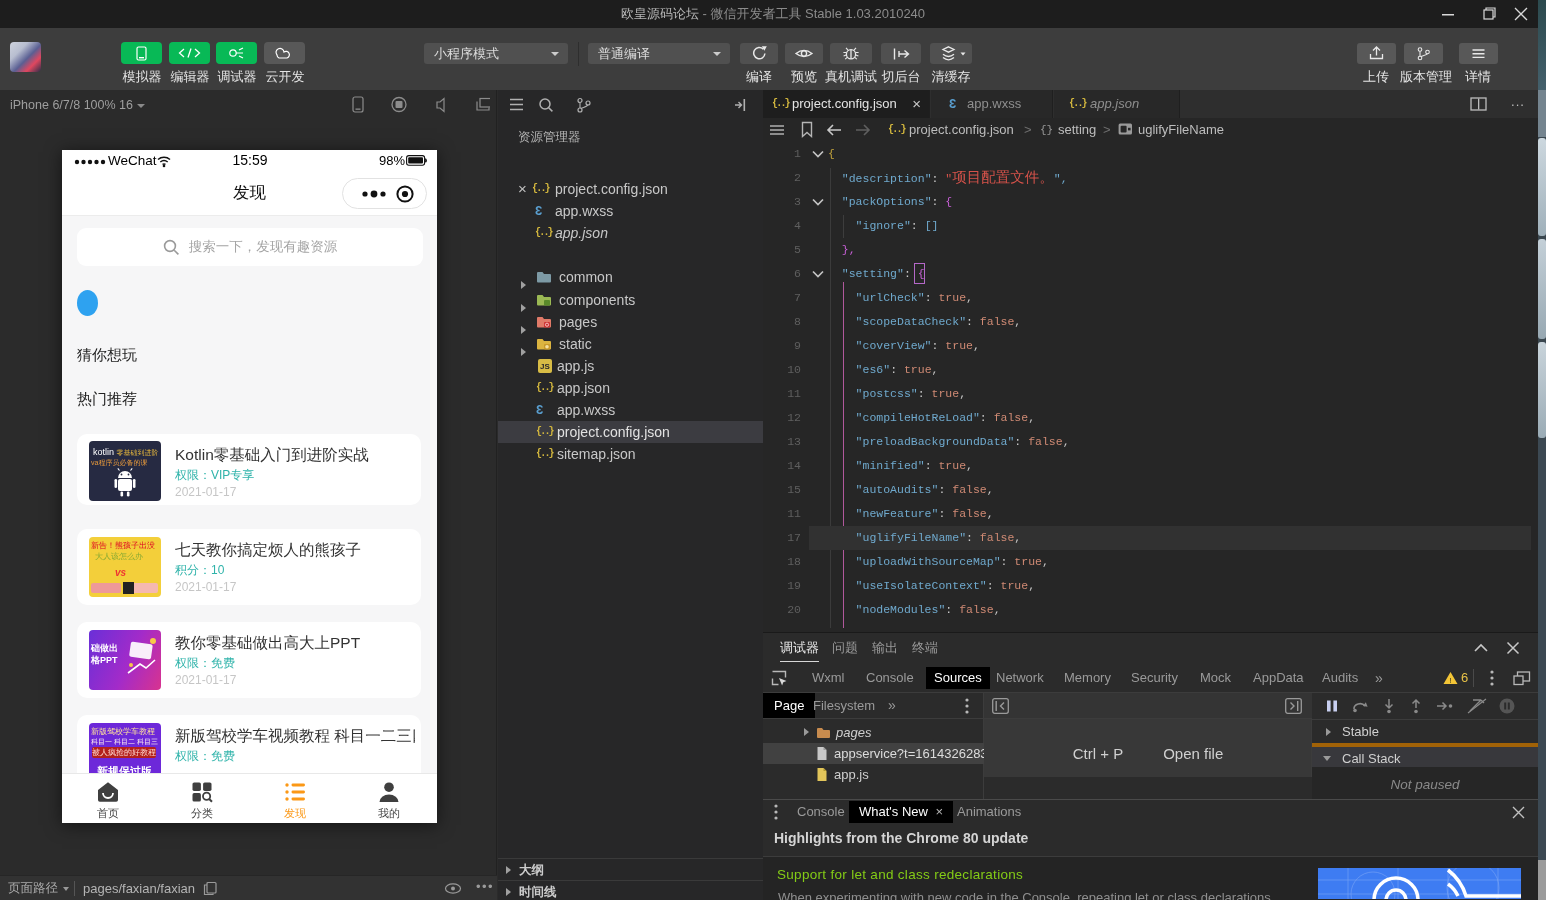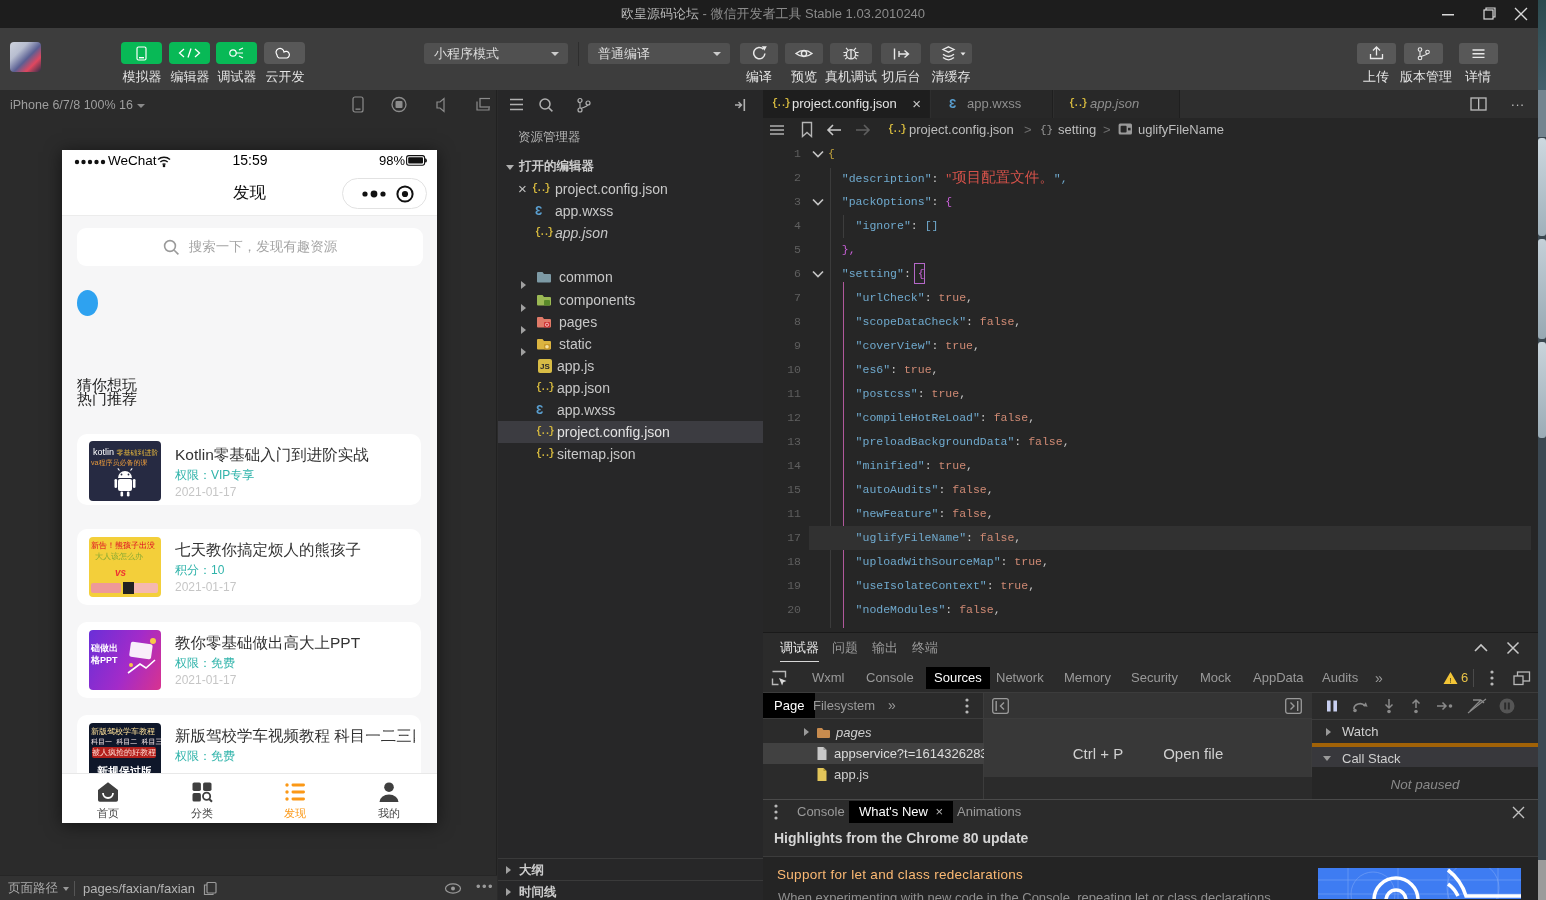--- a/index.html
+++ b/index.html
@@ -251,21 +251,21 @@
 
     <div class="abs" style="left:0; top:65px; width:375px; height:558px; background:#f6f6f7; border-top:1px solid #ececec; overflow:hidden;">
       <div class="abs" style="left:15px; top:12px; width:346px; height:38px; background:#fff; border-radius:9px; display:flex; align-items:center; justify-content:center; color:#a4a4a4; font-size:13.5px;">
         <svg width="17" height="17" style="margin-right:9px;">
             <circle cx="7" cy="7" r="5.4" fill="none" stroke="#9a9a9a" stroke-width="1.6"></circle>
             <path d="M11.2 11.2 L15.4 15.4" stroke="#9a9a9a" stroke-width="1.6"></path>
           </svg>
         搜索一下，发现有趣资源
       </div>
       <div class="abs" style="left:15px; top:74px; width:21px; height:26px; border-radius:50%; background:#2ea2f0;"></div>
-      <div class="abs" style="left:15px; top:130px; font-size:15px; color:#222;margin-top:30px;">猜你想玩</div>
+      <div class="abs" style="left:15px; top:130px; font-size:15px; color:#222;">猜你想玩</div>
       <div class="abs" style="left:15px; top:174px; font-size:15px; color:#222;">热门推荐</div>
 
       <div class="card" style="top:218px; height:71px;">
         <div class="thumb" style="top:7px; background:#262a42;">
           <div style="position:absolute; left:4px; top:6px; font-size:9px; color:#fff; white-space:nowrap;">kotlin <span style="color:#e8b93c; font-size:7px;">零基础到进阶</span></div>
           <div style="position:absolute; left:2px; top:17px; font-size:7px; color:#e89a3c; white-space:nowrap;">va程序员必备的课</div>
           <svg style="position:absolute; left:22px; top:27px;" width="28" height="30">
               <path d="M7 10 a7 7 0 0 1 14 0 z" fill="#fff"></path>
               <circle cx="10.5" cy="6.5" r="0.9" fill="#262a42"></circle>
               <circle cx="17.5" cy="6.5" r="0.9" fill="#262a42"></circle>
@@ -303,21 +303,21 @@
               <circle cx="29" cy="6" r="3" fill="#f7c948"></circle>
               <path d="M4 38 l12-9 l6 4 l9-8" stroke="#fff" stroke-width="1.6" fill="none"></path>
               <circle cx="7" cy="30" r="2" fill="#f7c948"></circle>
             </svg>
         </div>
         <div class="ctitle">教你零基础做出高大上PPT</div>
         <div class="cperm">权限：免费</div>
         <div class="cdate">2021-01-17</div>
       </div>
       <div class="card" style="top:499px; height:76px;">
-        <div class="thumb" style="background:#0f172a;font-family:Liberation Mono, monospace;">
+        <div class="thumb" style="background:#6d28d9;">
           <div style="position:absolute; left:2px; top:3px; font-size:8px; color:#ffe29a; white-space:nowrap;">新版驾校学车教程</div>
           <div style="position:absolute; left:2px; top:14px; font-size:7px; color:#ffefef; white-space:nowrap;">科目一 科目二 科目三</div>
           <div style="position:absolute; left:3px; top:24px; width:64px; height:11px; background:#b3201c; border-radius:2px; color:#ffd9d0; font-size:8px; text-align:center; line-height:11px;">被人疯抢的好教程</div>
           <div style="position:absolute; left:8px; bottom:4px; font-size:11px; color:#fff; font-weight:bold; white-space:nowrap;">新规保过版</div>
         </div>
         <div class="ctitle">新版驾校学车视频教程 科目一二三四...</div>
         <div class="cperm">权限：免费</div>
       </div>
     </div>
 
@@ -375,21 +375,20 @@
     <circle cx="72" cy="3.5" r="2" fill="none" stroke="#b0b0b0" stroke-width="1.2"></circle>
       <circle cx="72" cy="13" r="2" fill="none" stroke="#b0b0b0" stroke-width="1.2"></circle>
       <circle cx="80" cy="6" r="2" fill="none" stroke="#b0b0b0" stroke-width="1.2"></circle>
       <path d="M72 5.5 v5.5 M72.7 11.5 c4-1.2 6.5-2 7.3-3.7" fill="none" stroke="#b0b0b0" stroke-width="1.1"></path>
   </svg>
   <svg class="abs" style="left:236px; top:8px;" width="16" height="15">
       <rect x="9.5" y="1" width="1.6" height="12" fill="#b0b0b0"></rect>
       <path d="M1 7 h6 M4.5 4 L7.5 7 L4.5 10" fill="none" stroke="#b0b0b0" stroke-width="1.4"></path>
     </svg>
   <div class="abs" style="left:20px; top:39px; font-size:12.5px; color:#b5b5b5;">资源管理器</div>
-  <div class="exhead" style="top:65px;"><span class="chev"><i class="td"></i></span>打开的编辑器</div>
   <div class="exrow" style="top:88px;">
       <span class="xclose">×</span>
       <span class="bric" style="left:34px;">{..}</span>
       <span class="fname" style="left:57px;">project.config.json</span>
     </div>
   <div class="exrow" style="top:110px;">
       <span class="wxic" style="left:37px;">3</span>
       <span class="fname" style="left:57px;">app.wxss</span>
     </div>
   <div class="exrow" style="top:132px;">
@@ -691,21 +690,21 @@
           <path d="M1 15 L19 1" stroke="#8a8a8a" stroke-width="1.2"></path>
         </svg>
       <svg class="abs" style="left:186px; top:4px;" width="18" height="18">
           <circle cx="9" cy="9" r="7.5" fill="#555"></circle>
           <rect x="6.2" y="5.5" width="2" height="7" fill="#2b2b2b"></rect>
           <rect x="9.8" y="5.5" width="2" height="7" fill="#2b2b2b"></rect>
         </svg>
     </div>
     <div class="abs" style="left:0; top:26px; width:226px; height:24px; border-top:1px solid #3c3c3c;">
       <i class="tr abs" style="left:14px; top:8px; border-left-color:#9a9a9a;"></i>
-      <span class="abs" style="left:30px; top:0; line-height:24px; font-size:13px; color:#d0d0d0;">Watch</span>
+      <span class="abs" style="left:30px; top:0; line-height:24px; font-size:13px; color:#d0d0d0;">Stable</span>
     </div>
     <div class="abs" style="left:0; top:50px; width:226px; height:24px; background:#38383c; border-top:4px solid #a16207;">
       <i class="td abs" style="left:11px; top:9px; border-top-color:#9a9a9a;"></i>
       <span class="abs" style="left:30px; top:0; line-height:24px; font-size:13px; color:#d0d0d0;">Call Stack</span>
     </div>
     <div class="abs" style="left:0; top:74px; width:226px; height:32px; background:#262626; text-align:center; font-size:13.5px; color:#8a8a8a; font-style:italic; line-height:36px;">Not paused</div>
   </div>
 
   <div class="abs" style="left:0; top:166px; width:775px; height:24px; border-top:1px solid #4a4a4a;">
     <div class="abs" style="left:11px; top:4px;">
@@ -719,21 +718,21 @@
     <span class="black2 abs" style="left:86px; top:1px; height:22px; line-height:22px; padding:0 10px; font-size:13px;">What's New <span style="color:#b8b8b8; margin-left:4px;">×</span></span>
     <span class="abs" style="left:194px; top:0; height:24px; line-height:24px; font-size:13px; color:#9a9a9a;">Animations</span>
     <svg class="abs" style="left:748px; top:5px;" width="15" height="15">
         <path d="M2 2 L13 13 M13 2 L2 13" stroke="#c0c0c0" stroke-width="1.4"></path>
       </svg>
   </div>
   <div class="abs" style="left:0; top:190px; width:775px; height:33px;">
     <span class="abs" style="left:11px; top:7px; font-size:14px; font-weight:bold; color:#d4d4d4;">Highlights from the Chrome 80 update</span>
   </div>
   <div class="abs" style="left:0; top:223px; width:775px; height:45px; background:#242424; border-top:1px solid #3c3c3c;">
-    <span class="abs" style="left:14px; top:10px; font-size:13.5px; color:#fdba74; letter-spacing:0.3px;">Support for let and class redeclarations</span>
+    <span class="abs" style="left:14px; top:10px; font-size:13.5px; color:#84cc16; letter-spacing:0.3px;">Support for let and class redeclarations</span>
     <span class="abs" style="left:15px; top:33px; font-size:13px; color:#8f8f8f;">When experimenting with new code in the Console, repeating let or class declarations</span>
     <div class="abs" style="left:555px; top:11px; width:203px; height:31px; background:#3e7cf2; overflow:hidden;">
       <svg width="203" height="40">
           <g stroke="#7ba4f5" stroke-width="0.6">
             <path d="M0 12 h203 M0 26 h203 M30 0 v40 M80 0 v40 M130 0 v40 M180 0 v40"></path>
             <circle cx="55" cy="26" r="22" fill="none"></circle>
             <circle cx="155" cy="20" r="26" fill="none"></circle>
           </g>
           <g stroke="#ffffff" stroke-width="3.5" fill="none">
             <circle cx="78" cy="32" r="22"></circle>

